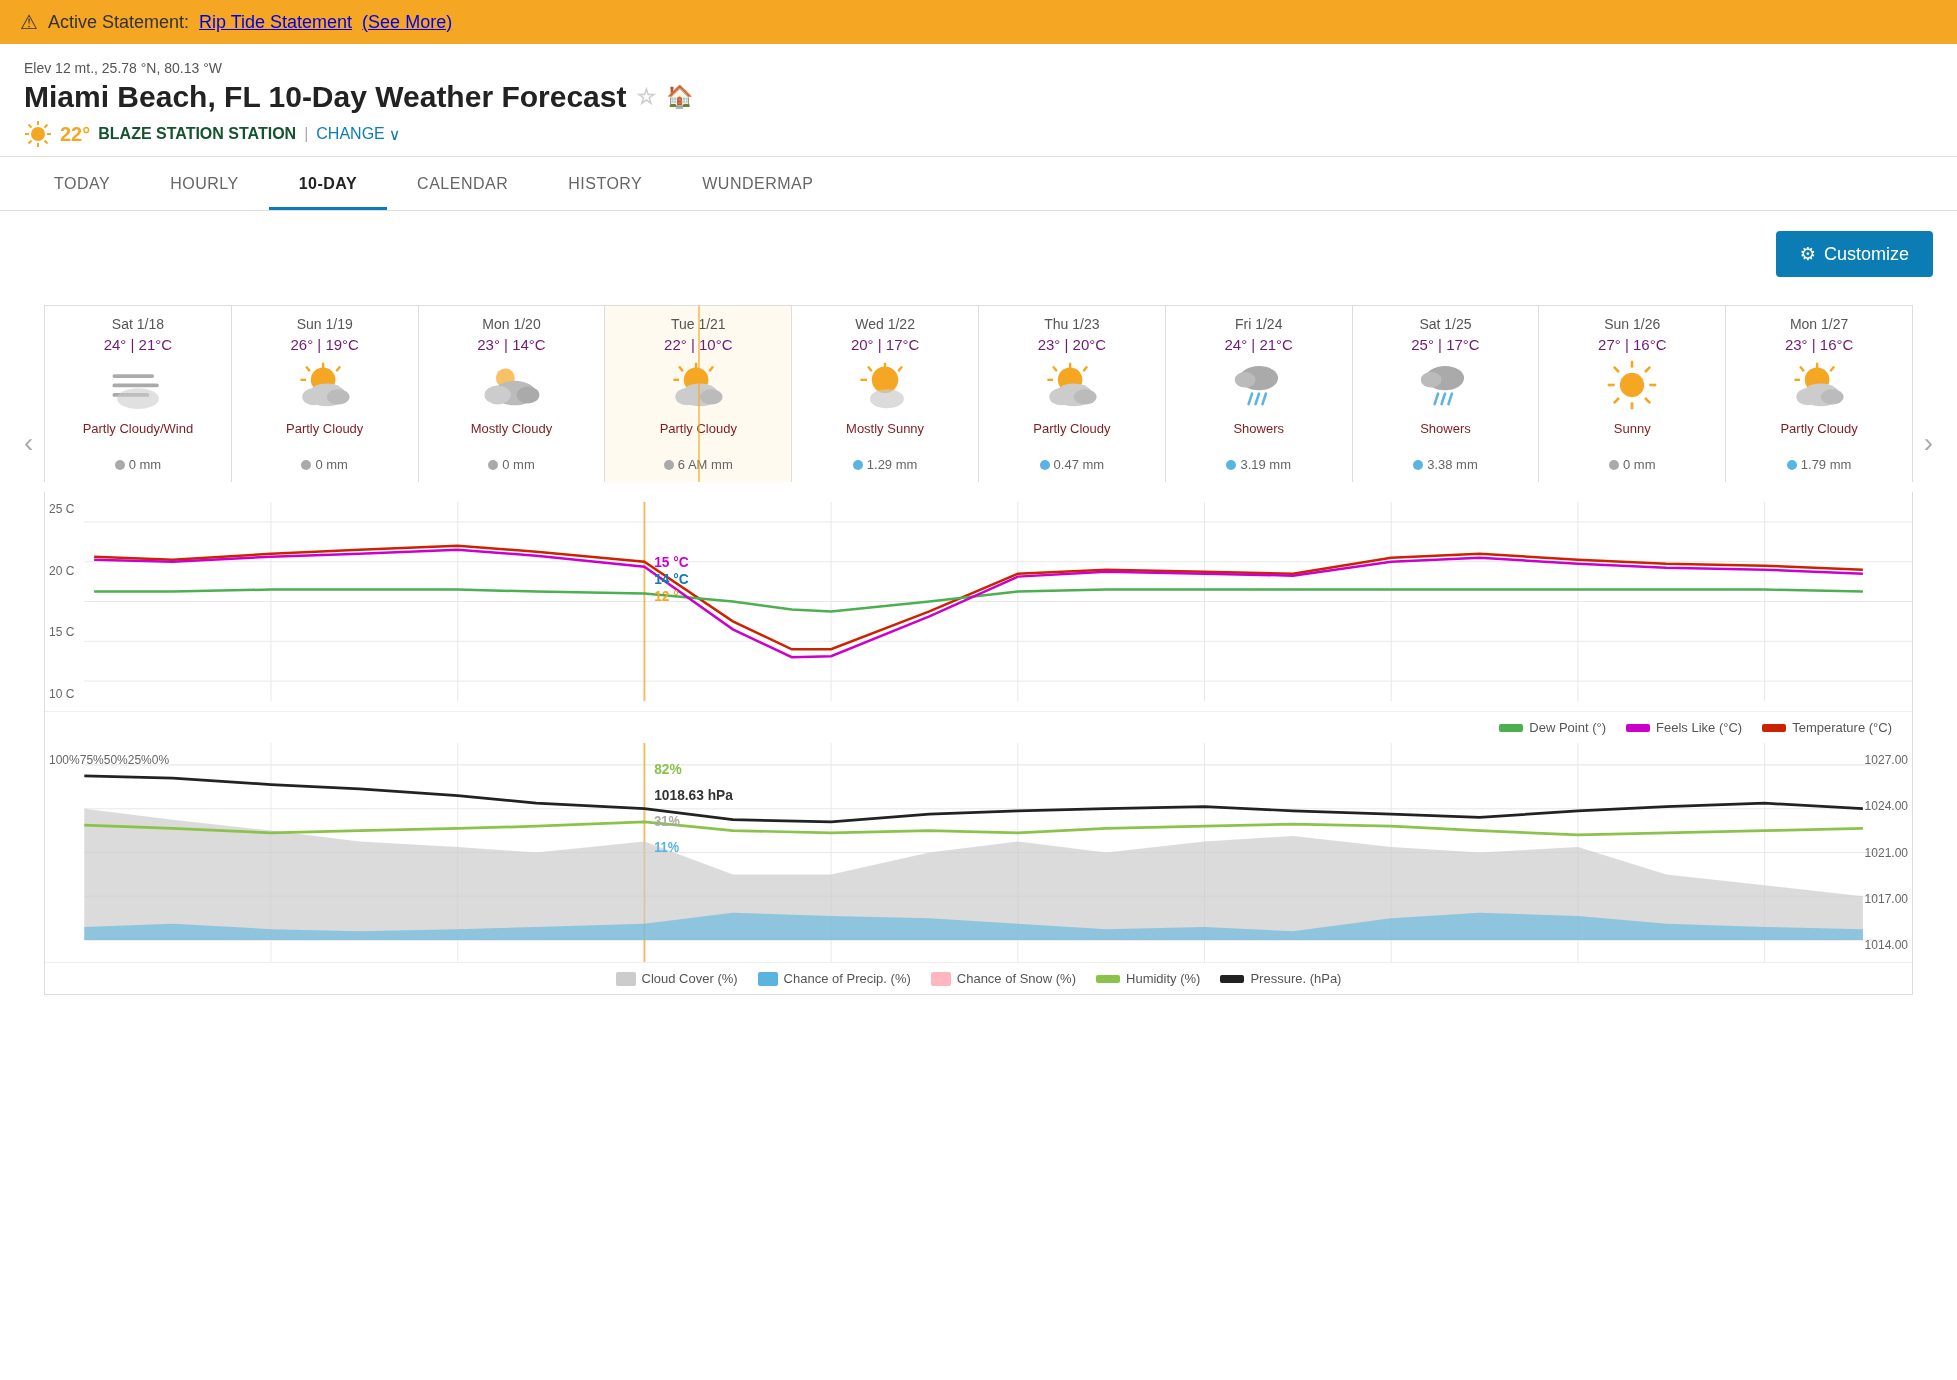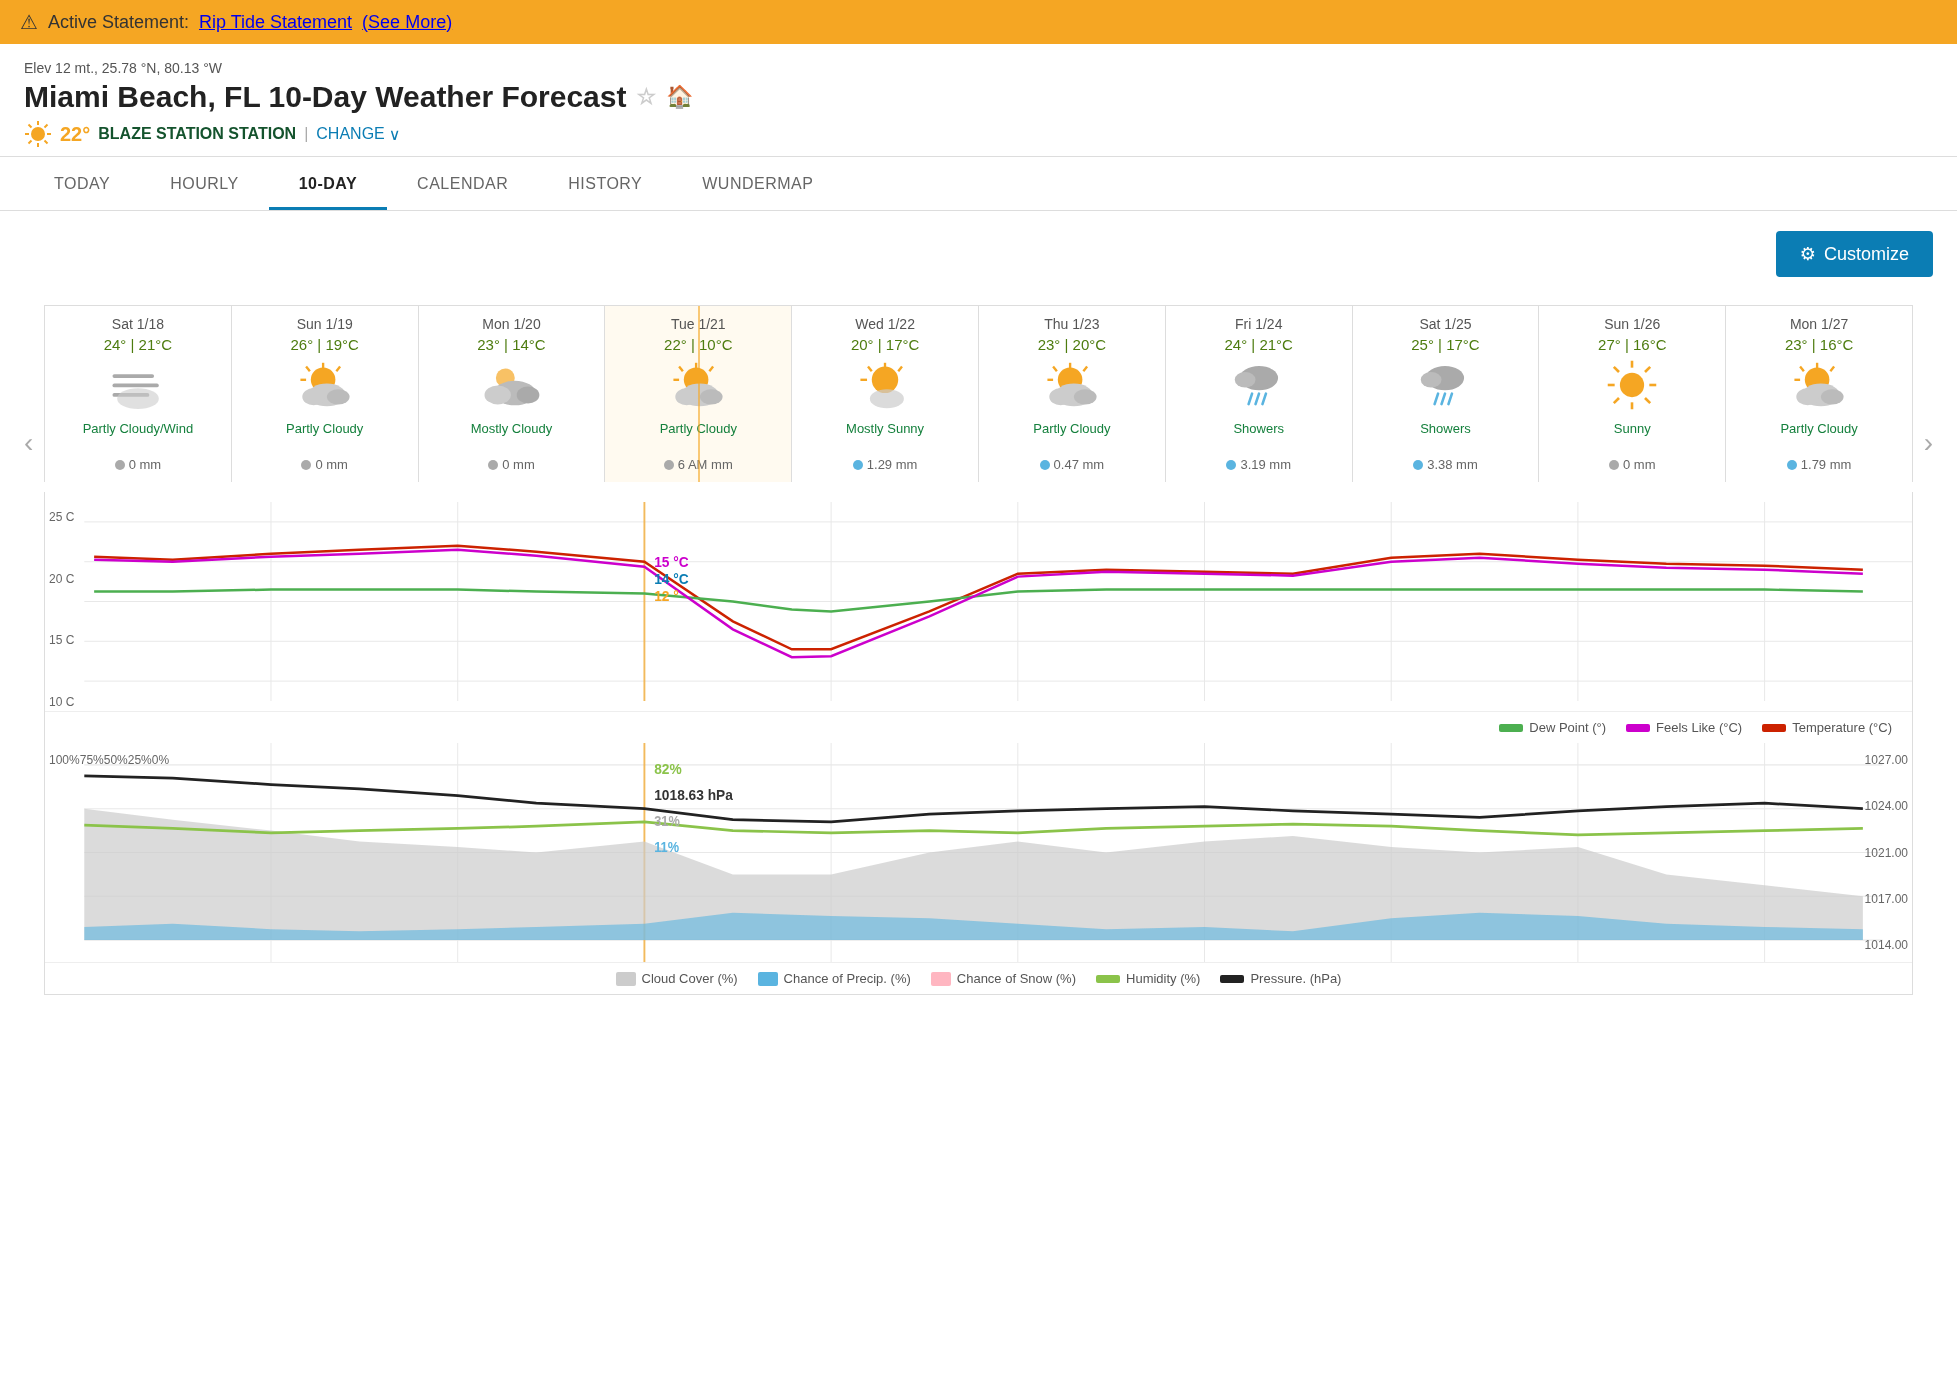--- a/index.html
+++ b/index.html
@@ -98,23 +98,23 @@
       margin: 8px 20px;
     }
     .forecast-day {
       border-right: 1px solid #ddd;
       border-top: 1px solid #ddd;
       text-align: center;
       padding: 10px 6px;
       position: relative;
     }
     .day-label { font-size: 14px; color: #555; margin-bottom: 4px; }
-    .day-temp { font-size: 15px; color: #4d7c0f; margin-bottom: 6px; }
+    .day-temp { font-size: 15px; color: #701a75; margin-bottom: 6px; }
     .day-icon { width: 64px; height: 56px; margin: 0 auto 6px; display: block; }
-    .day-condition { font-size: 13px; color: #15803d; margin-bottom: 4px; min-height: 32px; }
+    .day-condition { font-size: 13px; color: #7f1d1d; margin-bottom: 4px; min-height: 32px; }
     .day-precip { font-size: 13px; color: #666; display: flex; align-items: center; justify-content: center; gap: 4px; }
     .precip-dot { width: 10px; height: 10px; border-radius: 50%; background: #aaa; display: inline-block; }
     .precip-dot.rain { background: #5ab4e0; }
 
     
     .forecast-day.highlighted {
       background: #fffaf0;
     }
     .today-line {
       position: absolute;
@@ -137,21 +137,21 @@
     
     .temp-chart {
       padding: 10px 0;
       height: 220px;
       position: relative;
       border-bottom: 1px solid #eee;
     }
     .chart-y-labels {
       position: absolute;
       left: 4px;
-      top: 8px;
+      top: 0;
       height: 100%;
       display: flex;
       flex-direction: column;
       justify-content: space-between;
       font-size: 12px;
       color: #666;
       padding: 10px 0;
     }
     .chart-svg {
       width: 100%;

